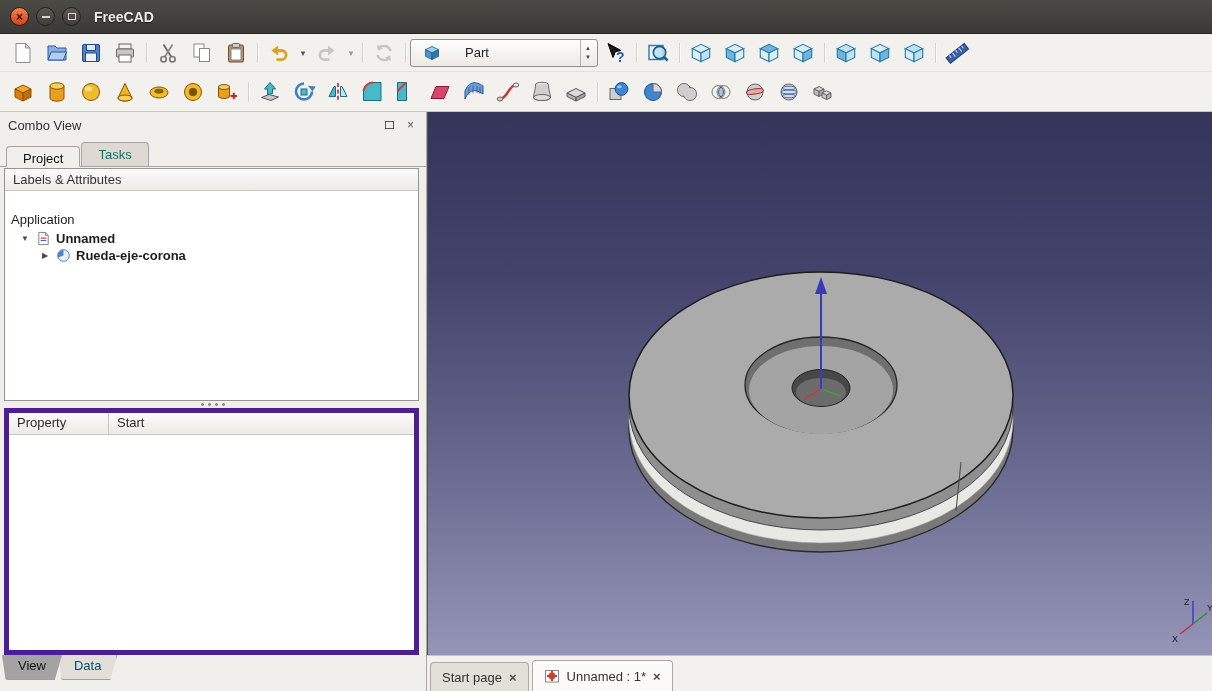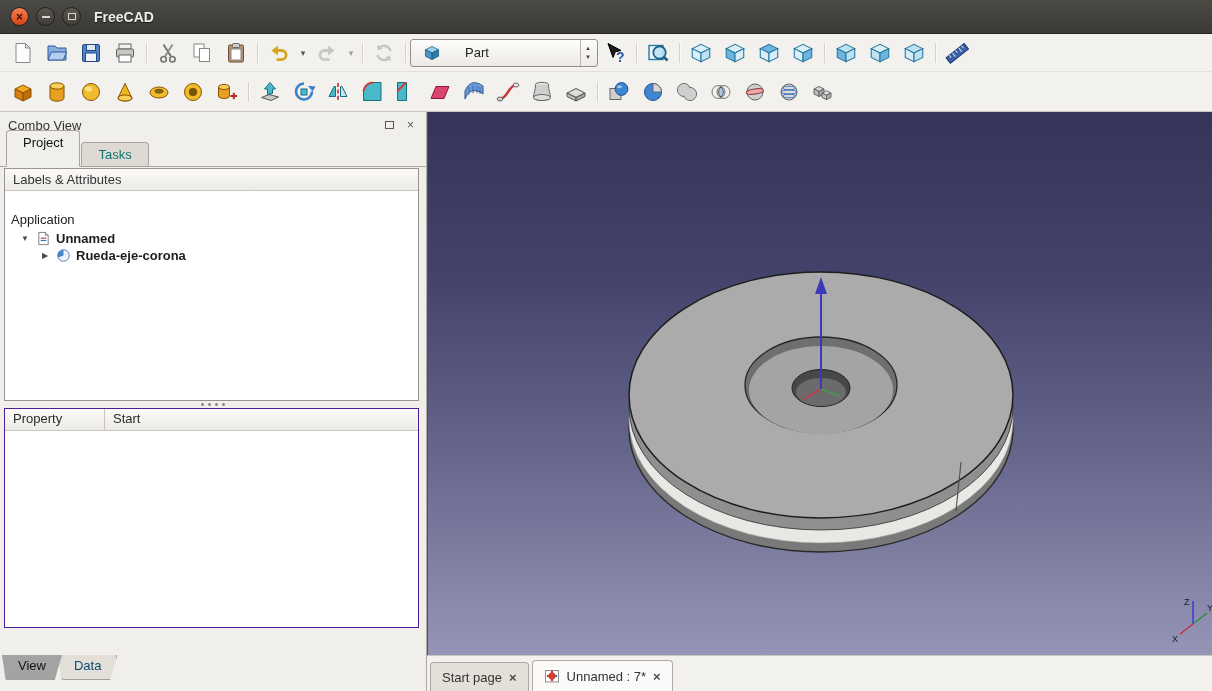--- a/index.html
+++ b/index.html
@@ -44,40 +44,40 @@
   .cv-header { height:26px; display:flex; align-items:center; padding:0 8px; gap:6px; }
   .cv-header .t { flex:1; font-size:13px; color:#333; }
   .cv-hbtn { width:15px; height:15px; display:flex; align-items:center; justify-content:center;
     color:#555; font-size:12px; line-height:1; }
   .cv-hbtn .fbox { width:9px; height:8px; border:1.4px solid #5a5751; }
   .cv-tabs { height:29px; display:flex; align-items:flex-end; padding-left:6px; gap:1px;
     border-bottom:1px solid #a9a59e; }
   .cv-tab { padding:4px 16px 5px; font-size:13px; border:1px solid #a9a59e; border-bottom:none;
     border-radius:4px 4px 0 0; background:#dedad3; color:#0f766e; height:24px; }
   .cv-tab.active { background:#f1efec; color:#111;
-    border-bottom:1px solid #f1efec; margin-bottom:-1px; height:37px; }
+    border-bottom:1px solid #f1efec; margin-bottom:-1px; height:21px; }
   .tree-box { position:absolute; top:56px; left:4px; right:7px; height:233px;
     background:#fff; border:1px solid #989younger; border:1px solid #98958e; display:flex; flex-direction:column; }
   .tree-header { height:22px; background:linear-gradient(#fbfaf9,#ecebe7);
     border-bottom:1px solid #c9c6c0; display:flex; align-items:center; padding:0 8px;
     font-size:13px; color:#333; }
   .tree-body { flex:1; padding:19px 4px; overflow:hidden; }
   .tree-root { padding:2px 2px 3px; color:#222; }
   .tree-item { display:flex; align-items:center; gap:5px; padding:1px 0; }
   .tree-item .tw { width:12px; font-size:8px; color:#4c4a46; text-align:center; }
   .tree-item.lvl1 { padding-left:10px; }
   .tree-item.lvl2 { padding-left:30px; }
   .tree-item .tl { font-weight:bold; color:#1d1d1d; }
   .splitter { position:absolute; top:289px; left:4px; right:7px; height:7px;
     display:flex; align-items:center; justify-content:center; }
   .splitter .dots { width:26px; height:3px;
     background:radial-gradient(circle 1.4px, #8d8a84 1.2px, transparent 1.6px);
     background-size:7px 3px; background-repeat:repeat-x; }
-  .prop-box { position:absolute; top:296px; left:4px; right:7px; height:220px;
-    background:#fff; border:1px solid #4c1d95; display:flex; flex-direction:column; }
+  .prop-box { position:absolute; top:296px; left:4px; right:7px; height:247px;
+    background:#fff; border:5px solid #4c1d95; display:flex; flex-direction:column; }
   .prop-header { height:22px; background:linear-gradient(#fbfaf9,#ecebe7);
     border-bottom:1px solid #c9c6c0; display:flex; }
   .prop-header .c1 { width:100px; padding:2px 8px; border-right:1px solid #c9c6c0; }
   .prop-header .c2 { flex:1; padding:2px 8px; }
   .prop-body { flex:1; background:#fff; }
   .lp-tabs { position:absolute; top:543px; left:2px; height:30px; display:flex;
     align-items:flex-start; gap:0; }
   .lp-tab { padding:3px 15px 6px; border:1px solid #a39f98; border-top:none;
     background:#e2dfd9; color:#0c4a6e; border-radius:0 0 6px 6px; margin-right:-4px;
     clip-path:polygon(0 0, 100% 0, 88% 100%, 6% 100%); }
@@ -613,16 +613,16 @@
   </div>
   <div class="doc-tab active">
     <svg class="ic" width="16" height="16" viewBox="0 0 16 16">
         <rect x="1.5" y="2.5" width="13" height="11.5" fill="#fff" stroke="#8a8a8a"></rect>
         <circle cx="8" cy="8" r="3.4" fill="#d0402a"></circle>
         <rect x="6.9" y="2.9" width="2.2" height="2.2" fill="#d0402a"></rect>
         <rect x="6.9" y="10.9" width="2.2" height="2.2" fill="#d0402a"></rect>
         <rect x="2.9" y="6.9" width="2.2" height="2.2" fill="#d0402a"></rect>
         <rect x="10.9" y="6.9" width="2.2" height="2.2" fill="#3a6fb8"></rect>
       </svg>
-    <span>Unnamed : 7*</span>
+    <span>Unnamed : 1*</span>
     <span class="tab-x">×</span>
   </div>
 </div>
 
 </body></html>

